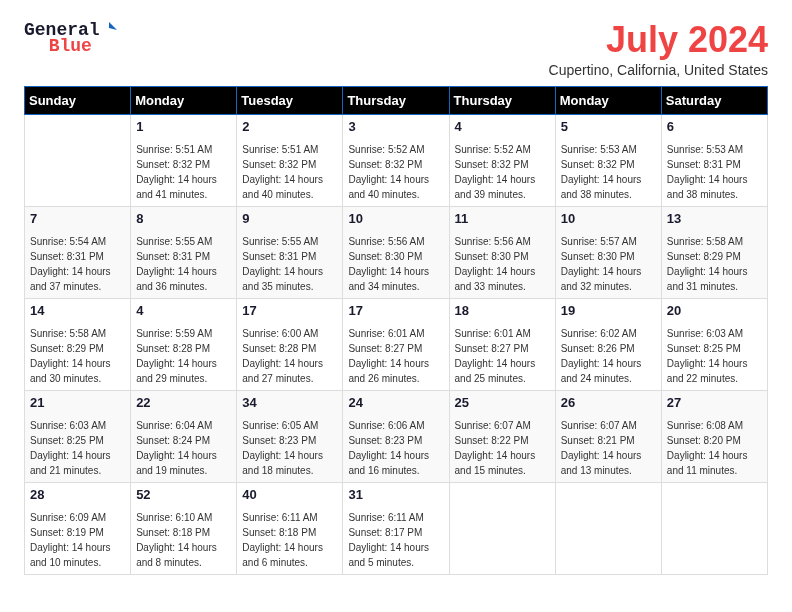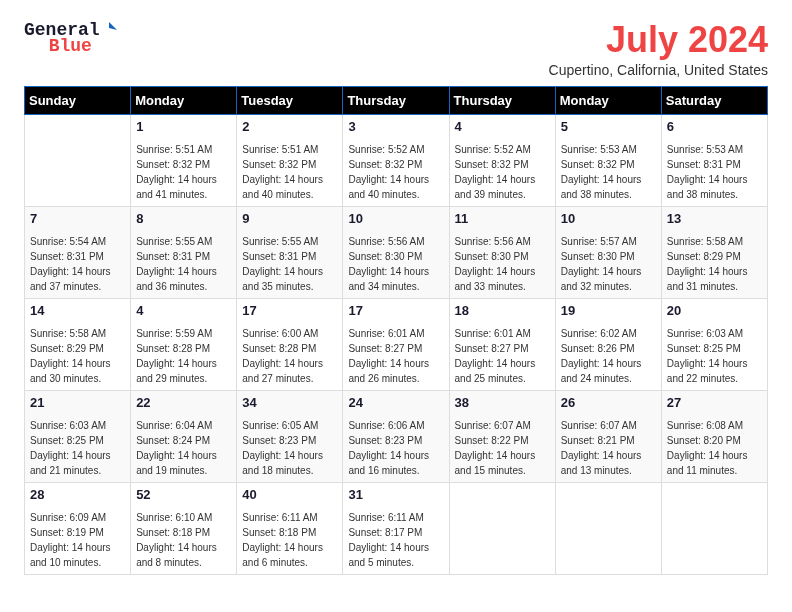--- a/index.html
+++ b/index.html
@@ -212,21 +212,21 @@
         </td>
         <td>
           <span class="day-number">34</span>
           <div class="day-detail">Sunrise: 6:05 AM<br>Sunset: 8:23 PM<br>Daylight: 14 hours and 18 minutes.</div>
         </td>
         <td>
           <span class="day-number">24</span>
           <div class="day-detail">Sunrise: 6:06 AM<br>Sunset: 8:23 PM<br>Daylight: 14 hours and 16 minutes.</div>
         </td>
         <td>
-          <span class="day-number">38</span>
+          <span class="day-number">25</span>
           <div class="day-detail">Sunrise: 6:07 AM<br>Sunset: 8:22 PM<br>Daylight: 14 hours and 15 minutes.</div>
         </td>
         <td>
           <span class="day-number">26</span>
           <div class="day-detail">Sunrise: 6:07 AM<br>Sunset: 8:21 PM<br>Daylight: 14 hours and 13 minutes.</div>
         </td>
         <td>
           <span class="day-number">27</span>
           <div class="day-detail">Sunrise: 6:08 AM<br>Sunset: 8:20 PM<br>Daylight: 14 hours and 11 minutes.</div>
         </td>

